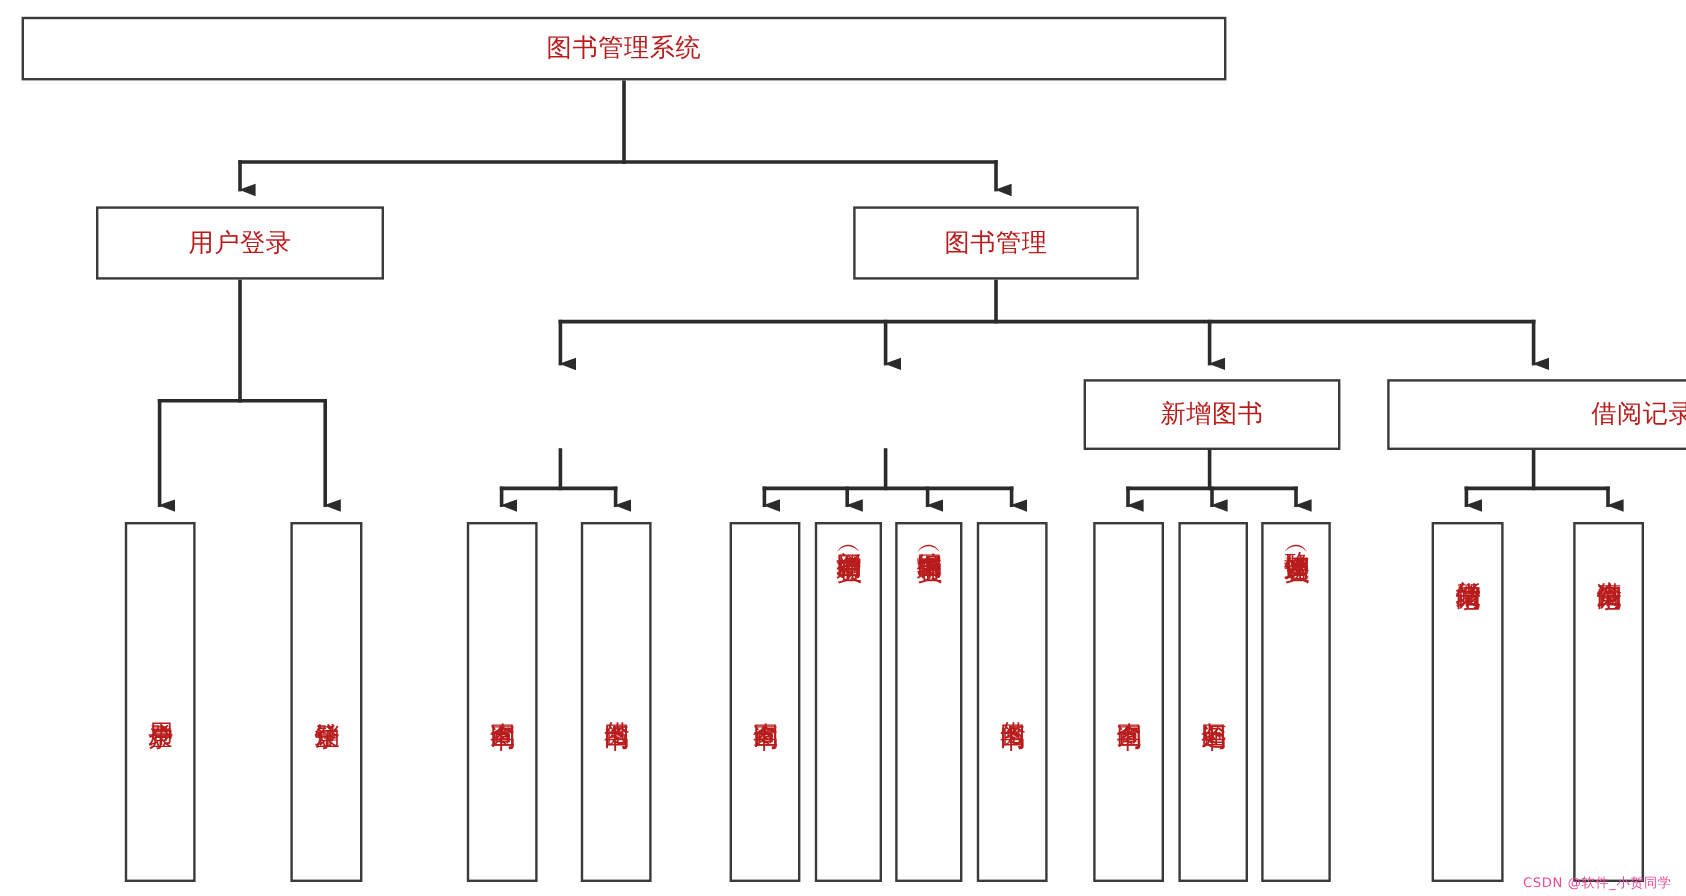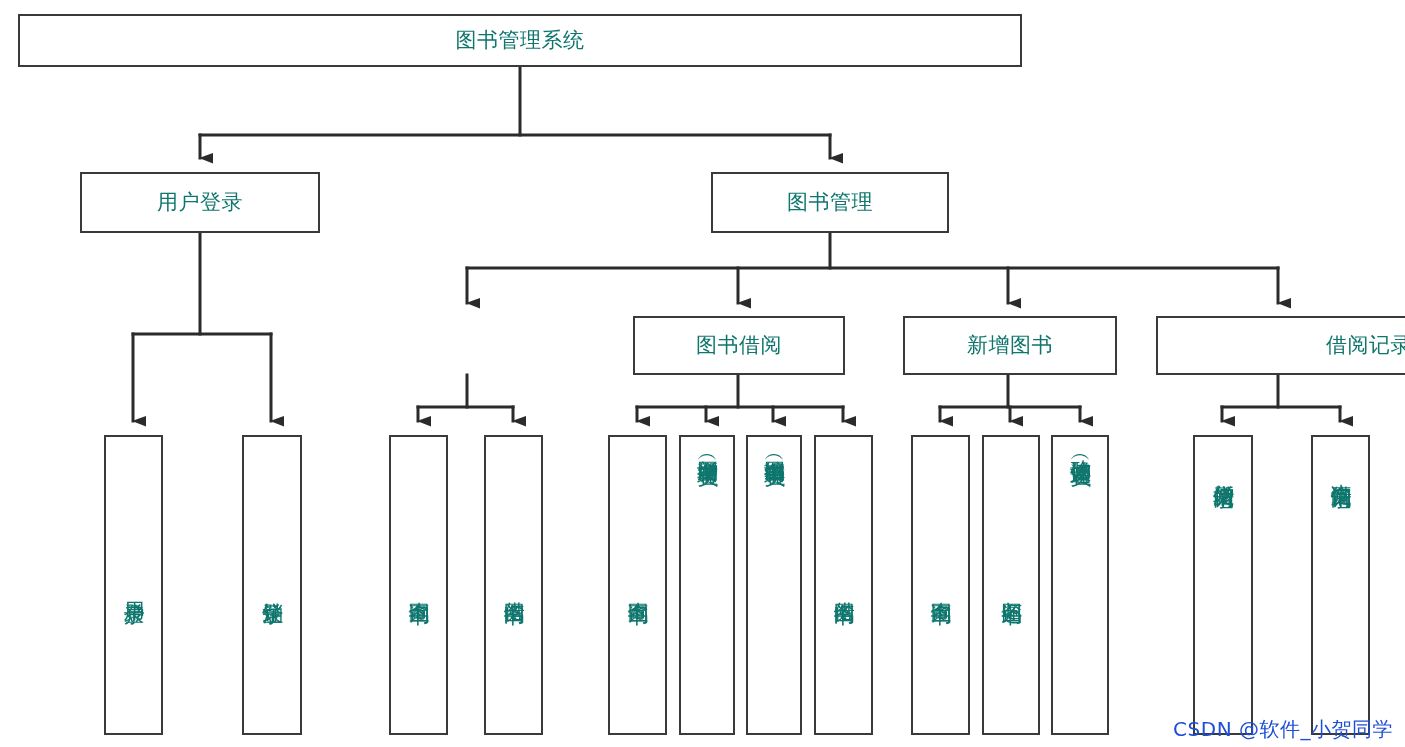--- a/index.html
+++ b/index.html
@@ -28,21 +28,21 @@
     position: absolute;
     box-sizing: border-box;
     background: #ffffff;
     border: 2px solid #3a3a3a;
     display: flex;
     align-items: center;
     justify-content: center;
     z-index: 3;
   }
   .node-label {
-    color: #0f766e;
+    color: #b91c1c;
     font-size: 21px;
     line-height: 1.18;
     letter-spacing: 0.5px;
     white-space: nowrap;
   }
   
   .node.leaf {
     align-items: center;
     justify-content: center;
     padding-top: 4px;
@@ -60,22 +60,22 @@
     
   }
   .node.leaf.align-top {
     align-items: flex-start;
     padding-top: 6px;
   }
   .watermark {
     position: absolute;
     right: 12px;
     bottom: 4px;
-    color: #1d4ed8;
-    font-size: 20px;
+    color: #ec4899;
+    font-size: 11px;
     letter-spacing: 0.5px;
     z-index: 6;
     white-space: nowrap;
   }
 </style>
 </head>
 <body>
 
 <div id="diagram-root">
 
@@ -133,23 +133,20 @@
     <span class="node-label">图书管理系统</span>
   </div>
 
   <div class="node" style="left:80px; top:172px; width:240px; height:61px;">
     <span class="node-label">用户登录</span>
   </div>
   <div class="node" style="left:711px; top:172px; width:238px; height:61px;">
     <span class="node-label">图书管理</span>
   </div>
 
-  <div class="node" style="left:633px; top:316px; width:212px; height:59px;">
-    <span class="node-label">图书借阅</span>
-  </div>
   <div class="node" style="left:903px; top:316px; width:214px; height:59px;">
     <span class="node-label">新增图书</span>
   </div>
   <div class="node" style="left:1156px; top:316px; width:258px; height:59px;justify-content:flex-end;">
     <span class="node-label">借阅记录</span>
   </div>
 
   <div class="node leaf" style="left:104px; top:435px; width:59px; height:300px;">
     <span class="node-label">用户登录</span>
   </div>

